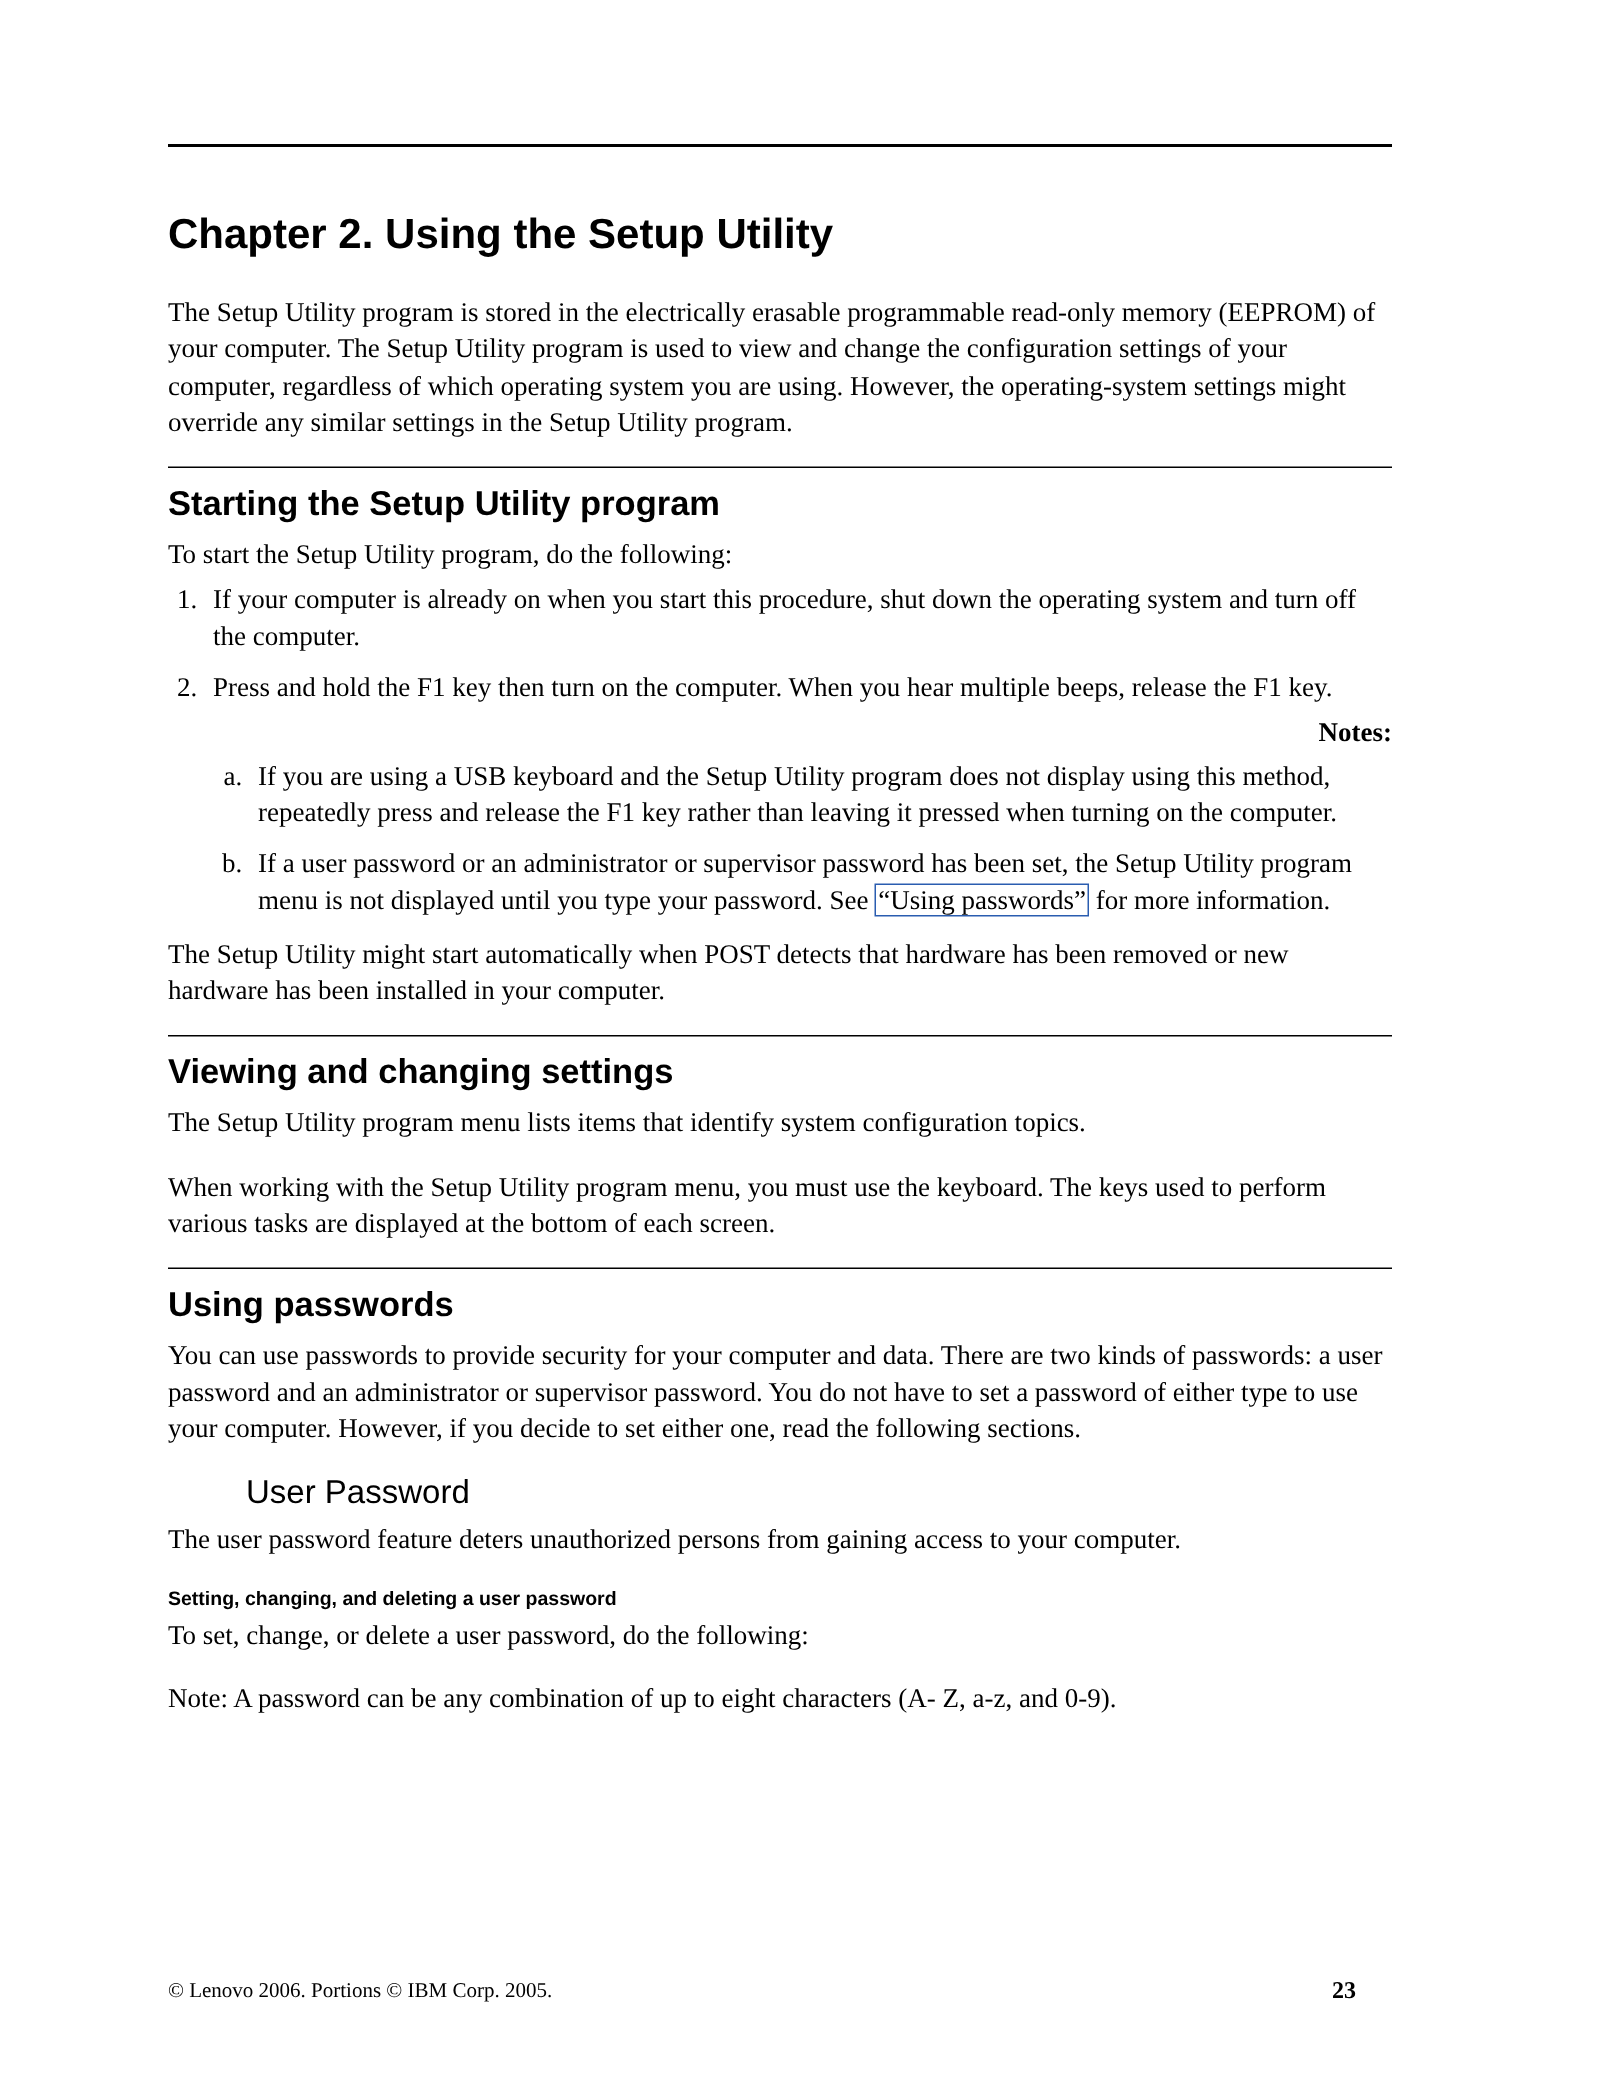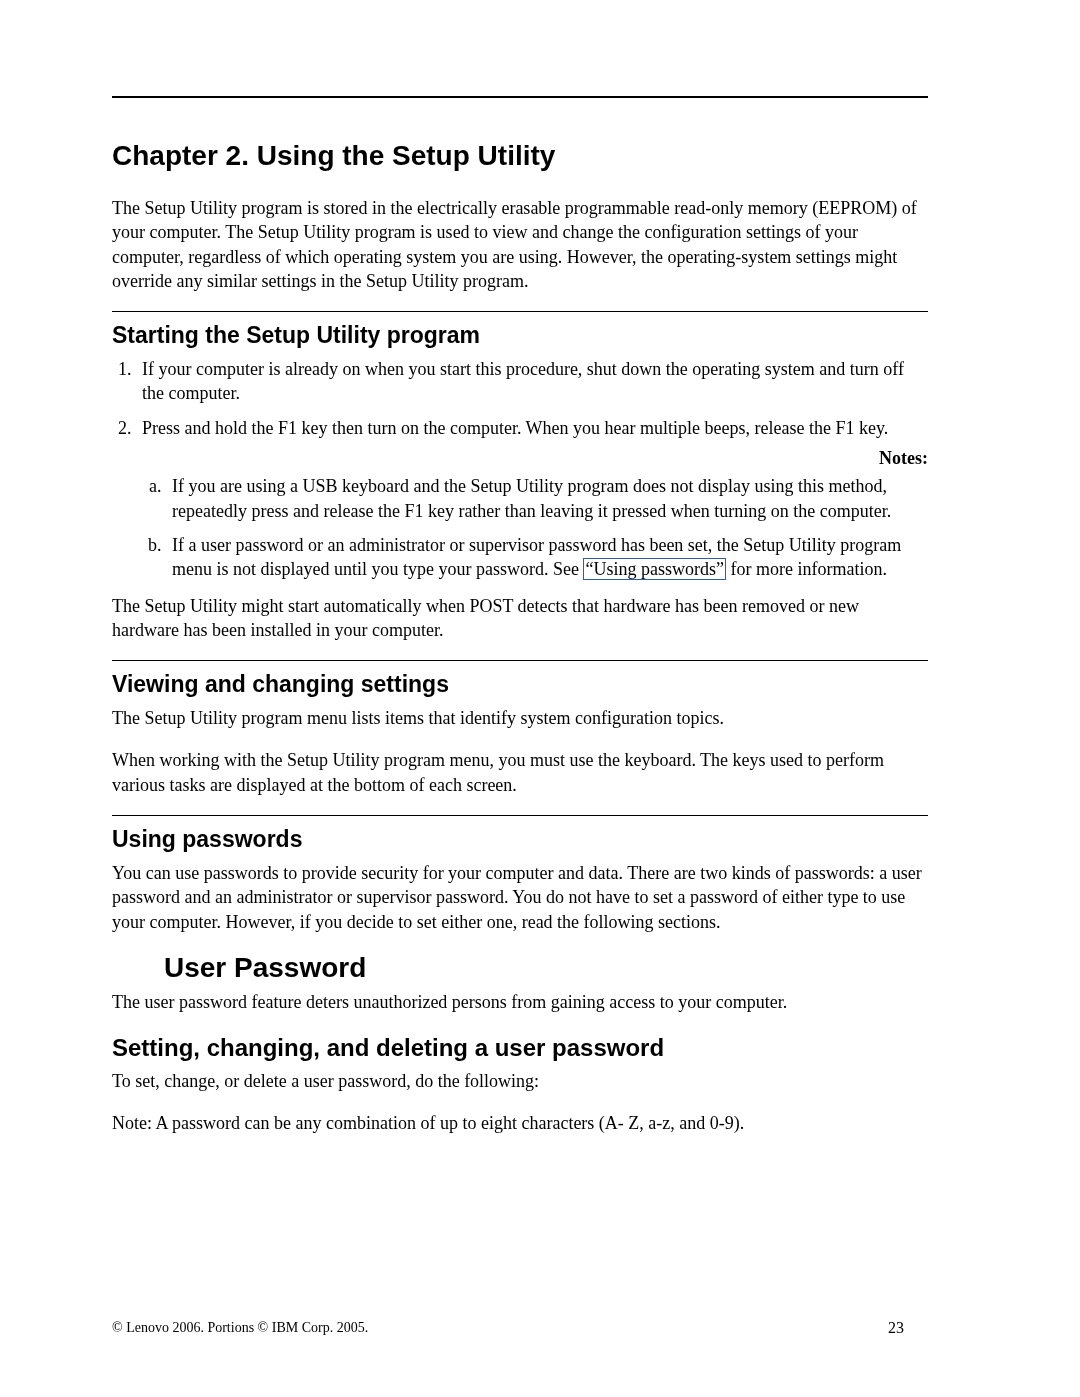--- a/index.html
+++ b/index.html
@@ -34,28 +34,28 @@
     margin: 18px 0 0 0;
   }
   .section-h2 {
     font-family: Arial, Helvetica, sans-serif;
     font-weight: bold;
     font-size: 23px;
     margin: 10px 0 8px 0;
   }
   .section-h3 {
     font-family: Arial, Helvetica, sans-serif;
-    font-weight: bold;
-    font-size: 28px;
+    font-weight: normal;
+    font-size: 22px;
     margin: 14px 0 6px 52px;
   }
   .section-h4 {
     font-family: Arial, Helvetica, sans-serif;
     font-weight: bold;
-    font-size: 24px;
+    font-size: 13px;
     margin: 14px 0 4px 0;
   }
   .para {
     margin: 0 0 18px 0;
   }
   .para-tight {
     margin: 0 0 6px 0;
   }
   ol.num {
     margin: 0 0 0 0;
@@ -95,39 +95,40 @@
     position: absolute;
     left: 112px;
     right: 112px;
     bottom: 60px;
     display: flex;
     justify-content: space-between;
     align-items: center;
     font-size: 14px;
   }
   .footer .pagenum {
-    font-weight: normal;
+    font-weight: bold;
     font-size: 16px;
   }
 </style>
 </head>
 <body>
 
 <div class="page">
   <div class="top-rule"></div>
 
   <h1 class="chapter-title">Chapter 2. Using the Setup Utility</h1>
 
   <div class="body-block">
     <p class="para">The Setup Utility program is stored in the electrically erasable programmable read-only memory (EEPROM) of your computer. The Setup Utility program is used to view and change the configuration settings of your computer, regardless of which operating system you are using. However, the operating-system settings might override any similar settings in the Setup Utility program.</p>
   </div>
 
   <div class="section-rule"></div>
   <h2 class="section-h2">Starting the Setup Utility program</h2>
   <div class="body-block">
+    <p class="para-tight">To start the Setup Utility program, do the following:</p>
     <ol class="num">
       <li>If your computer is already on when you start this procedure, shut down the operating system and turn off the computer.</li>
       <li>
         <span>Press and hold the F1 key then turn on the computer. When you hear multiple beeps, release the F1 key.</span>
         <span class="notes-label">Notes:</span>
         <ol class="alpha">
           <li>If you are using a USB keyboard and the Setup Utility program does not display using this method, repeatedly press and release the F1 key rather than leaving it pressed when turning on the computer.</li>
           <li>
             <span>If a user password or an administrator or supervisor password has been set, the Setup Utility program menu is not displayed until you type your password. See </span><a href="#" class="xref-box">“Using passwords”</a><span> for more information.</span>
           </li>

